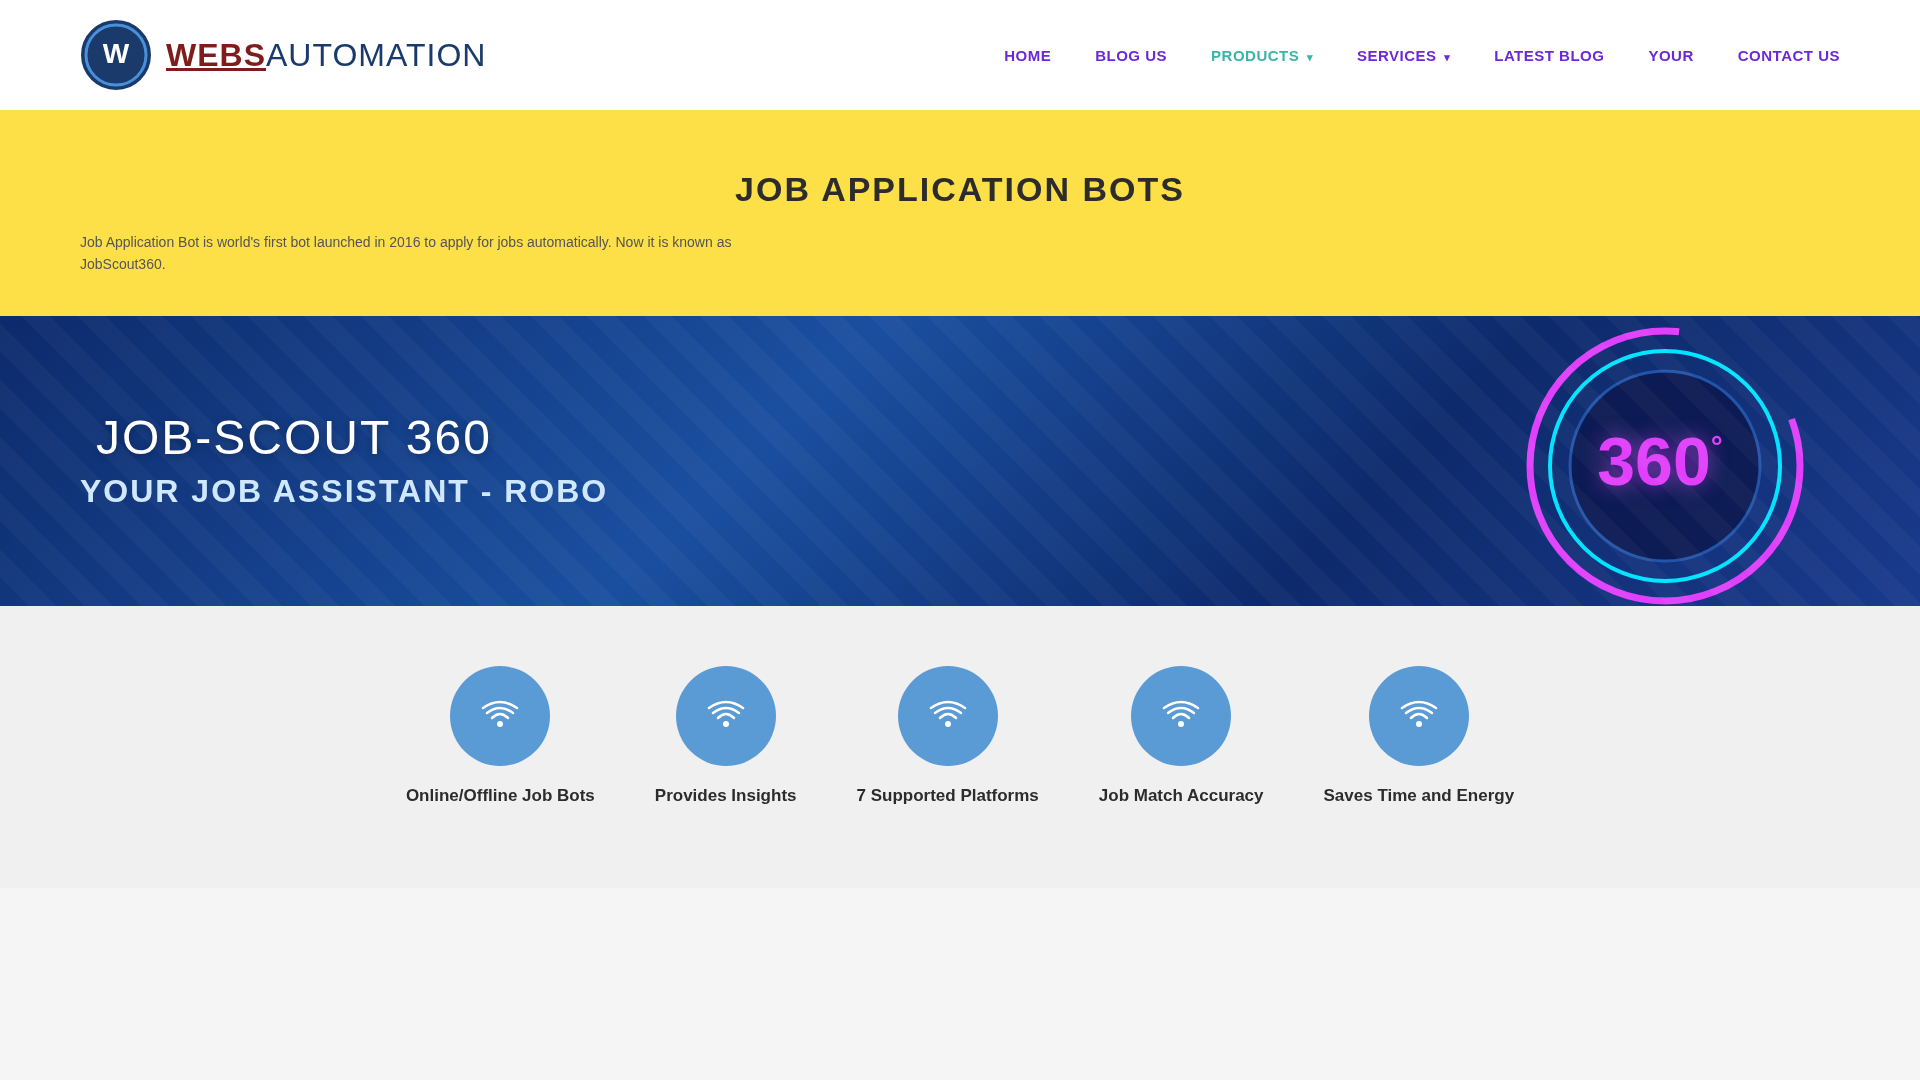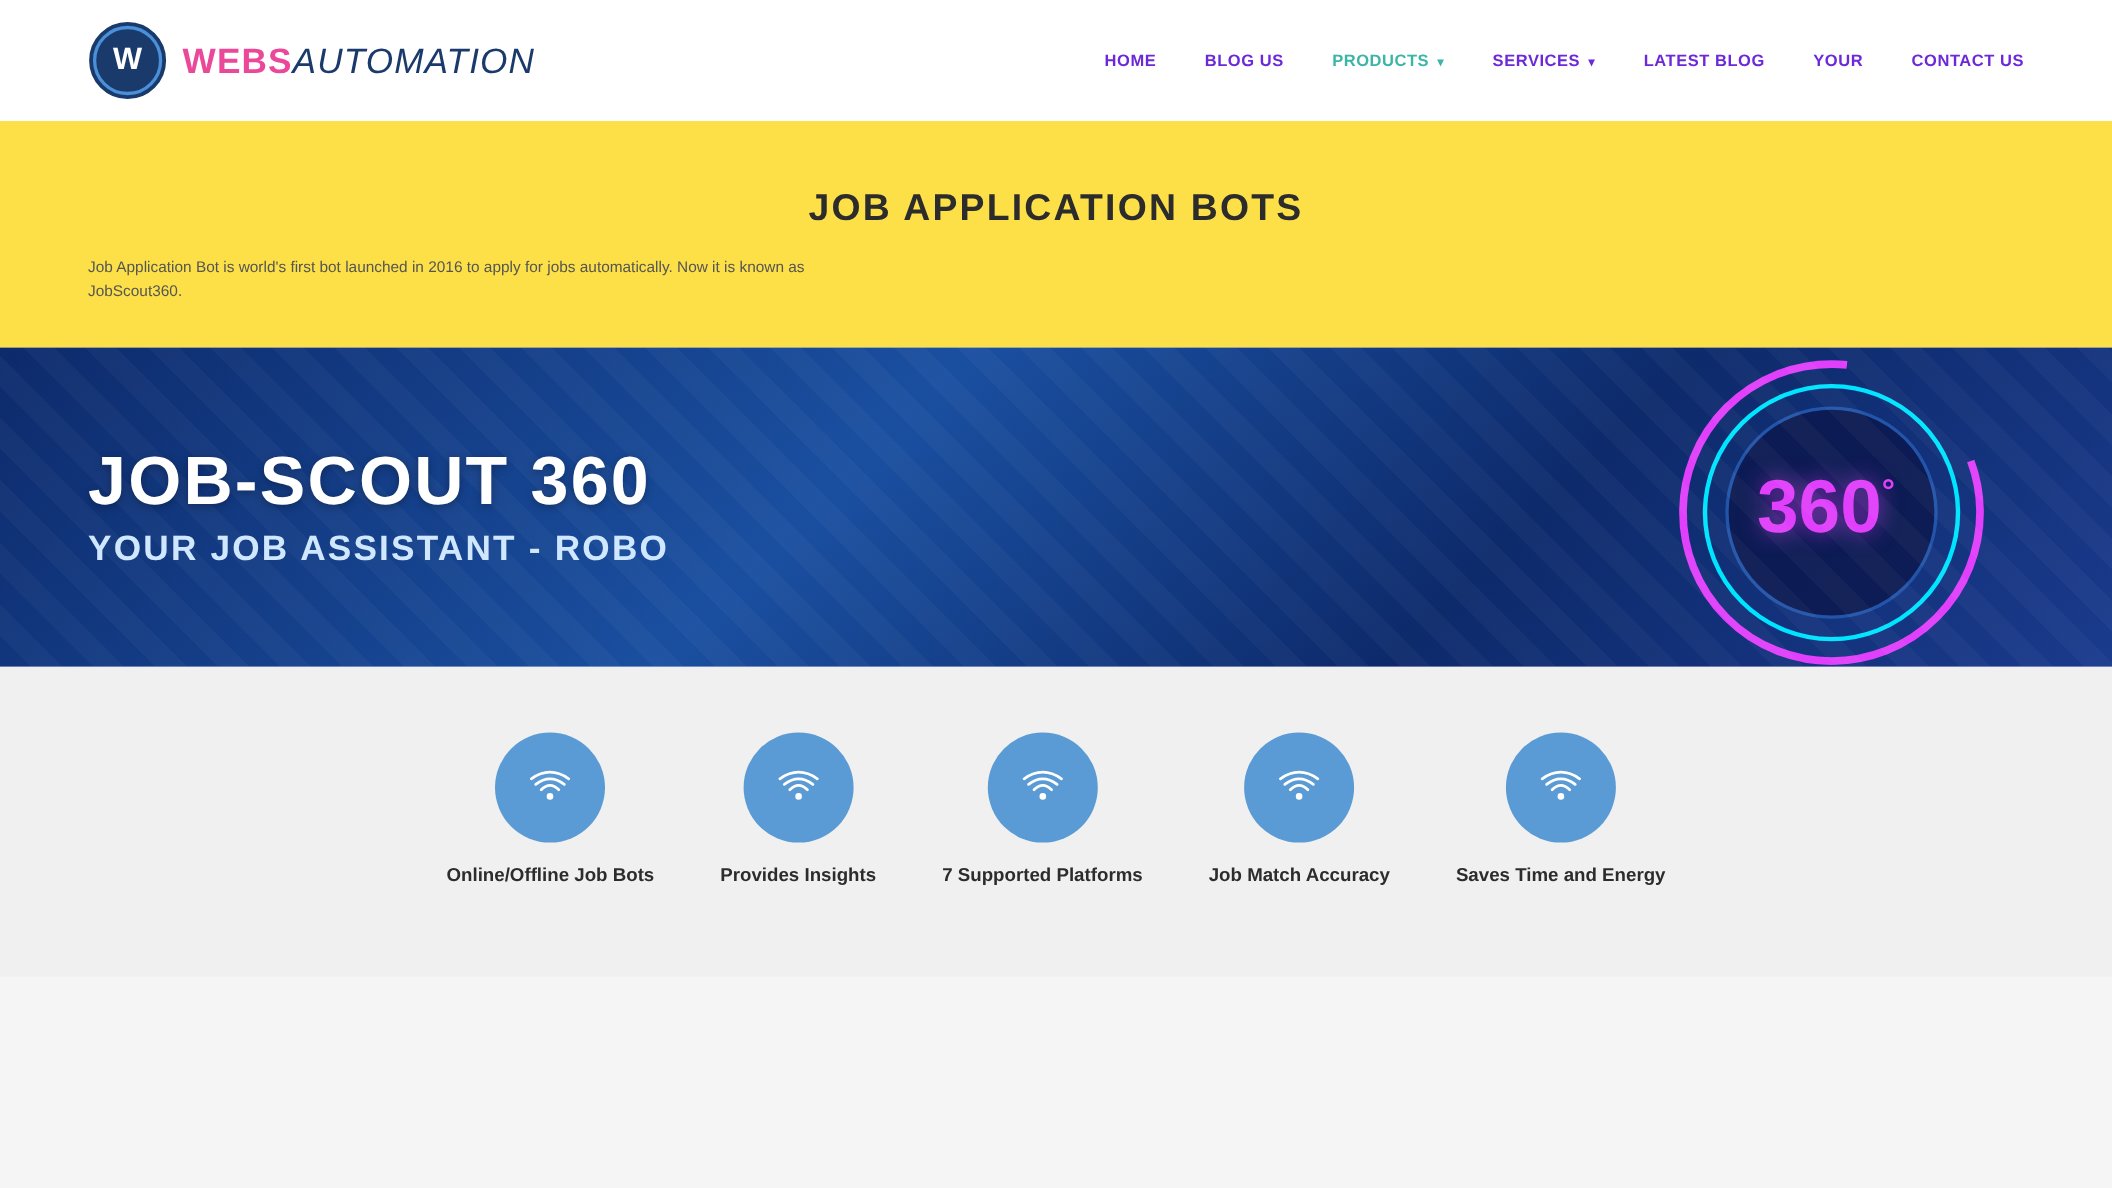--- a/index.html
+++ b/index.html
@@ -25,22 +25,22 @@
       height: 72px;
     }
     .logo-text {
       display: flex;
       flex-direction: row;
       align-items: center;
       font-size: 32px;
       font-weight: 700;
       letter-spacing: 1px;
     }
-    .logo-webs { color: #ec4899; }
-    .logo-automation { color: #1a3a6b; font-weight: 400; font-style: italic; }
+    .logo-webs { color: #7f1d1d; text-decoration: underline; }
+    .logo-automation { color: #1a3a6b; font-weight: 400; }
 
     nav {
       display: flex;
       align-items: center;
       gap: 44px;
     }
     nav a {
       text-decoration: none;
       font-size: 15px;
       font-weight: 600;
@@ -79,27 +79,28 @@
       align-items: center;
       position: relative;
       overflow: hidden;
     }
     .banner-left {
       padding: 0 0 0 80px;
       z-index: 2;
       flex: 1;
     }
     .banner-title {
-      font-size: 62px;
-      font-weight: 700;
+      font-size: 48px;
+      font-weight: 400;
       color: #ffffff;
       letter-spacing: 2px;
       text-transform: uppercase;
       line-height: 1.1;
       text-shadow: 0 2px 8px rgba(0,0,0,0.3);
+      margin-left: 16px;
     }
     .banner-subtitle {
       font-size: 32px;
       font-weight: 700;
       color: #d0e8ff;
       letter-spacing: 2px;
       text-transform: uppercase;
       margin-top: 8px;
     }
     .banner-right {

